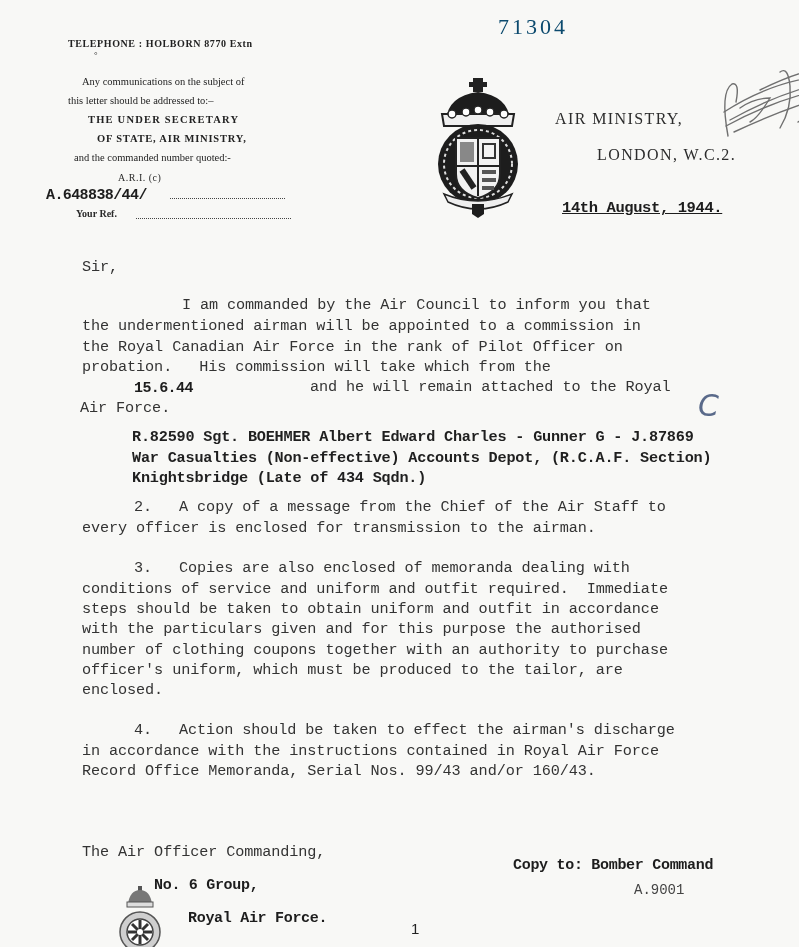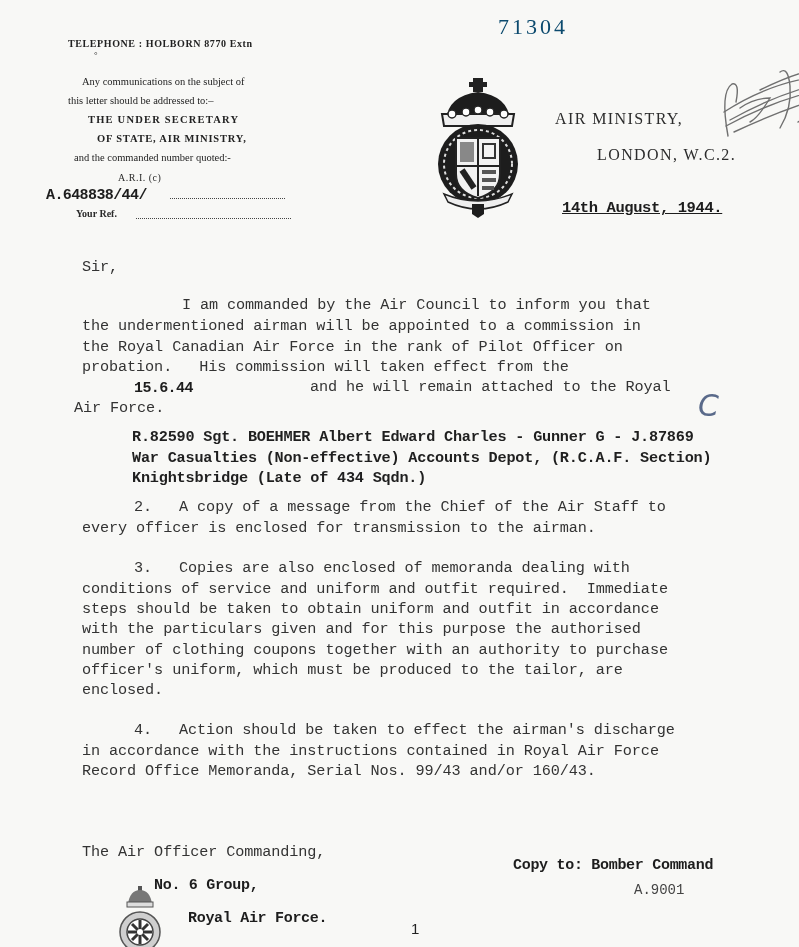--- a/index.html
+++ b/index.html
@@ -97,24 +97,24 @@
   <div class="abs serif" style="left:555px; top:110px; font-size:16px; letter-spacing:1.4px; color:#2c2c2c;">AIR MINISTRY,</div>
   <div class="abs serif" style="left:597px; top:146px; font-size:16px; letter-spacing:1.4px; color:#2c2c2c;">LONDON, W.C.2.</div>
 
   <div class="abs mono bold" style="left:562px; top:199px; font-size:15.5px; letter-spacing:-0.4px;text-decoration:underline;">14th August, 1944.</div>
 
   <div class="abs mono body-line" style="left:82px; top:258px;">Sir,</div>
 
   <div class="abs mono body-line" style="left:182px; top:296px;">I am commanded by the Air Council to inform you that</div>
   <div class="abs mono body-line" style="left:82px; top:317px;">the undermentioned airman will be appointed to a commission in</div>
   <div class="abs mono body-line" style="left:82px; top:338px;">the Royal Canadian Air Force in the rank of Pilot Officer on</div>
-  <div class="abs mono body-line" style="left:82px; top:358px;">probation.   His commission will taken effect from the</div>
+  <div class="abs mono body-line" style="left:82px; top:358px;">probation.   His commission will take which from the</div>
   <div class="abs mono bold" style="left:134px; top:380px; font-size:15px; letter-spacing:-0.6px;">15.6.44</div>
   <div class="abs mono body-line" style="left:310px; top:378px;">and he will remain attached to the Royal</div>
-  <div class="abs mono body-line" style="left:74px; top:399px;">Air Force.</div>
+  <div class="abs mono body-line" style="left:80px; top:399px;">Air Force.</div>
 
   <div class="abs handwrite" style="left:698px; top:388px; font-size:30px; color:#5a6a8a; font-style:italic;">C</div>
 
   <div class="abs mono bold-line" style="left:132px; top:428px;">R.82590 Sgt. BOEHMER Albert Edward Charles - Gunner G - J.87869</div>
   <div class="abs mono bold-line" style="left:132px; top:449px;">War Casualties (Non-effective) Accounts Depot, (R.C.A.F. Section)</div>
   <div class="abs mono bold-line" style="left:132px; top:469px;">Knightsbridge (Late of 434 Sqdn.)</div>
 
   <div class="abs mono body-line" style="left:134px; top:498px;">2.   A copy of a message from the Chief of the Air Staff to</div>
   <div class="abs mono body-line" style="left:82px; top:519px;">every officer is enclosed for transmission to the airman.</div>
 

